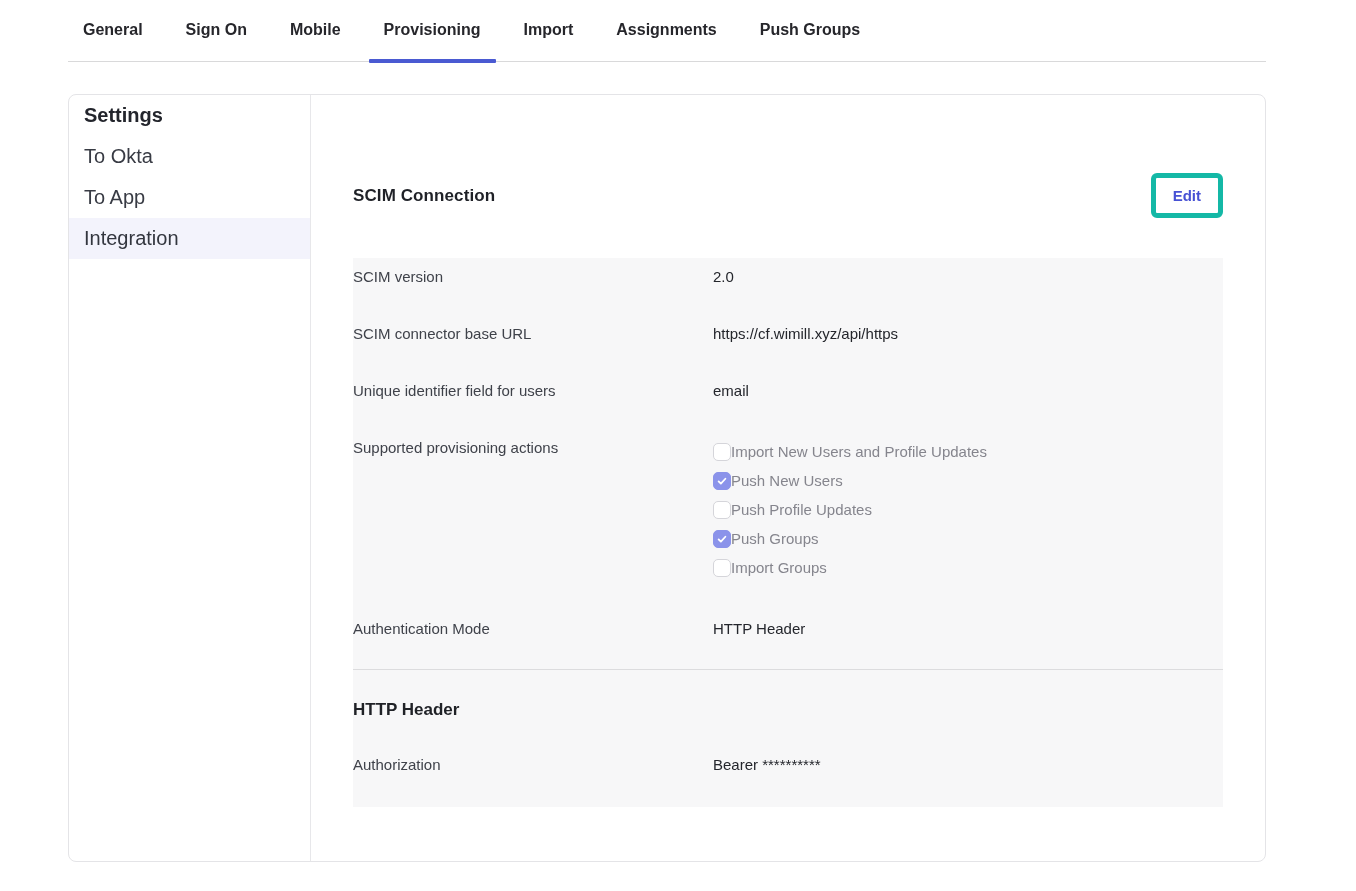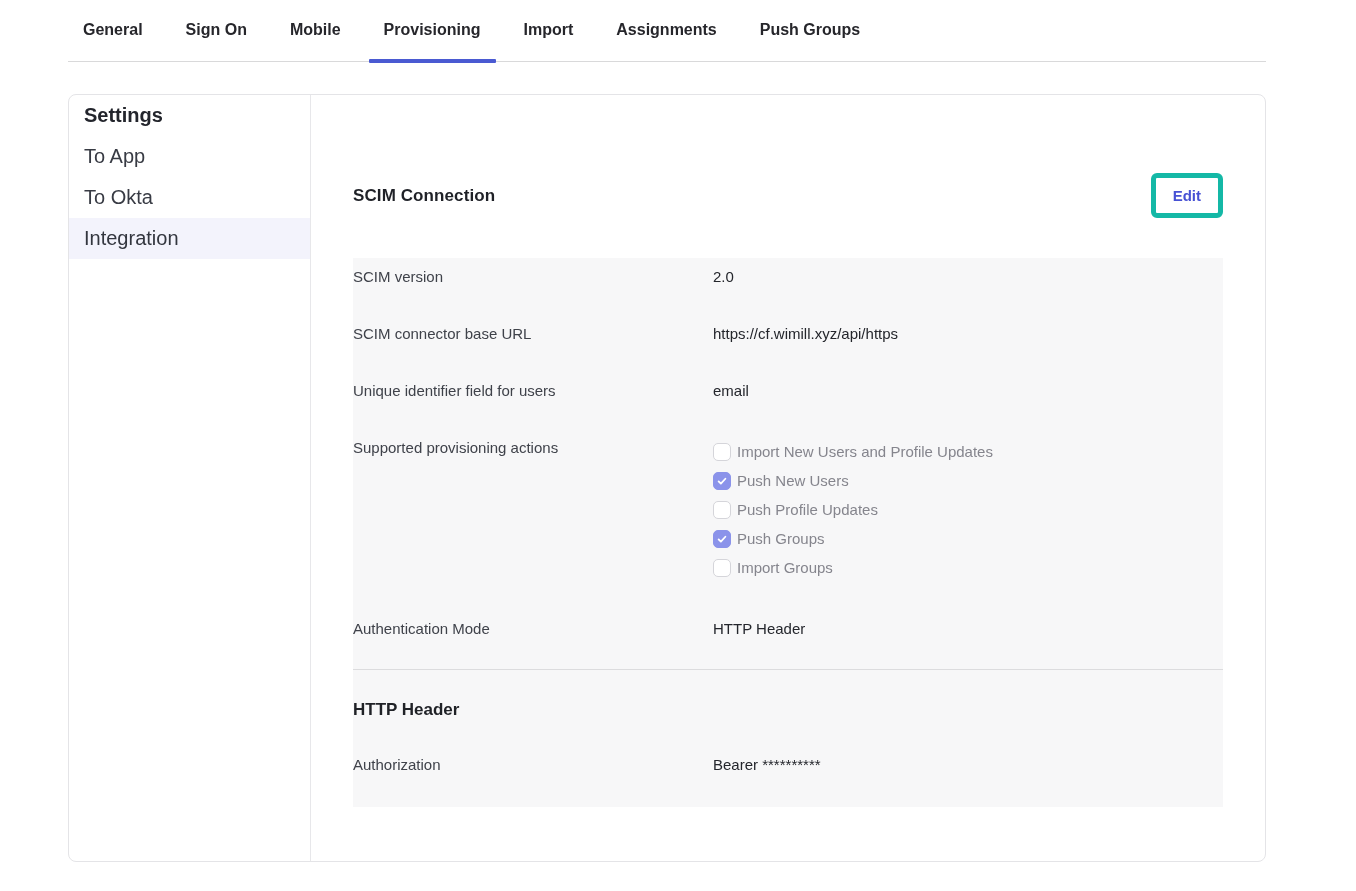--- a/index.html
+++ b/index.html
@@ -133,21 +133,21 @@
   }
   .field-value{
     color:#24262c;
   }
 
   .checkbox-group{display:flex;flex-direction:column;}
   .checkbox-row{
     display:flex;
     align-items:center;
     height:29px;
-    gap:6px;
+    gap:0;
   }
   .checkbox{
     width:18px;height:18px;
     flex-shrink:0;
     border-radius:5px;
     border:1px solid #d5d5da;
     background:#fff;
     display:flex;align-items:center;justify-content:center;
     cursor:pointer;
   }
@@ -189,22 +189,22 @@
   <button class="tab active">Provisioning</button>
   <button class="tab">Import</button>
   <button class="tab">Assignments</button>
   <button class="tab">Push Groups</button>
 </nav>
 
 <section class="card">
 
   <aside class="sidebar">
     <div class="side-item header">Settings</div>
+    <div class="side-item">To Okta</div>
     <div class="side-item">To App</div>
-    <div class="side-item">To Okta</div>
     <div class="side-item selected">Integration</div>
   </aside>
 
   <div class="main">
 
     <div class="section-header">
       <h1 class="section-title">SCIM Connection</h1>
       <button class="edit-btn">Edit</button>
     </div>
 

